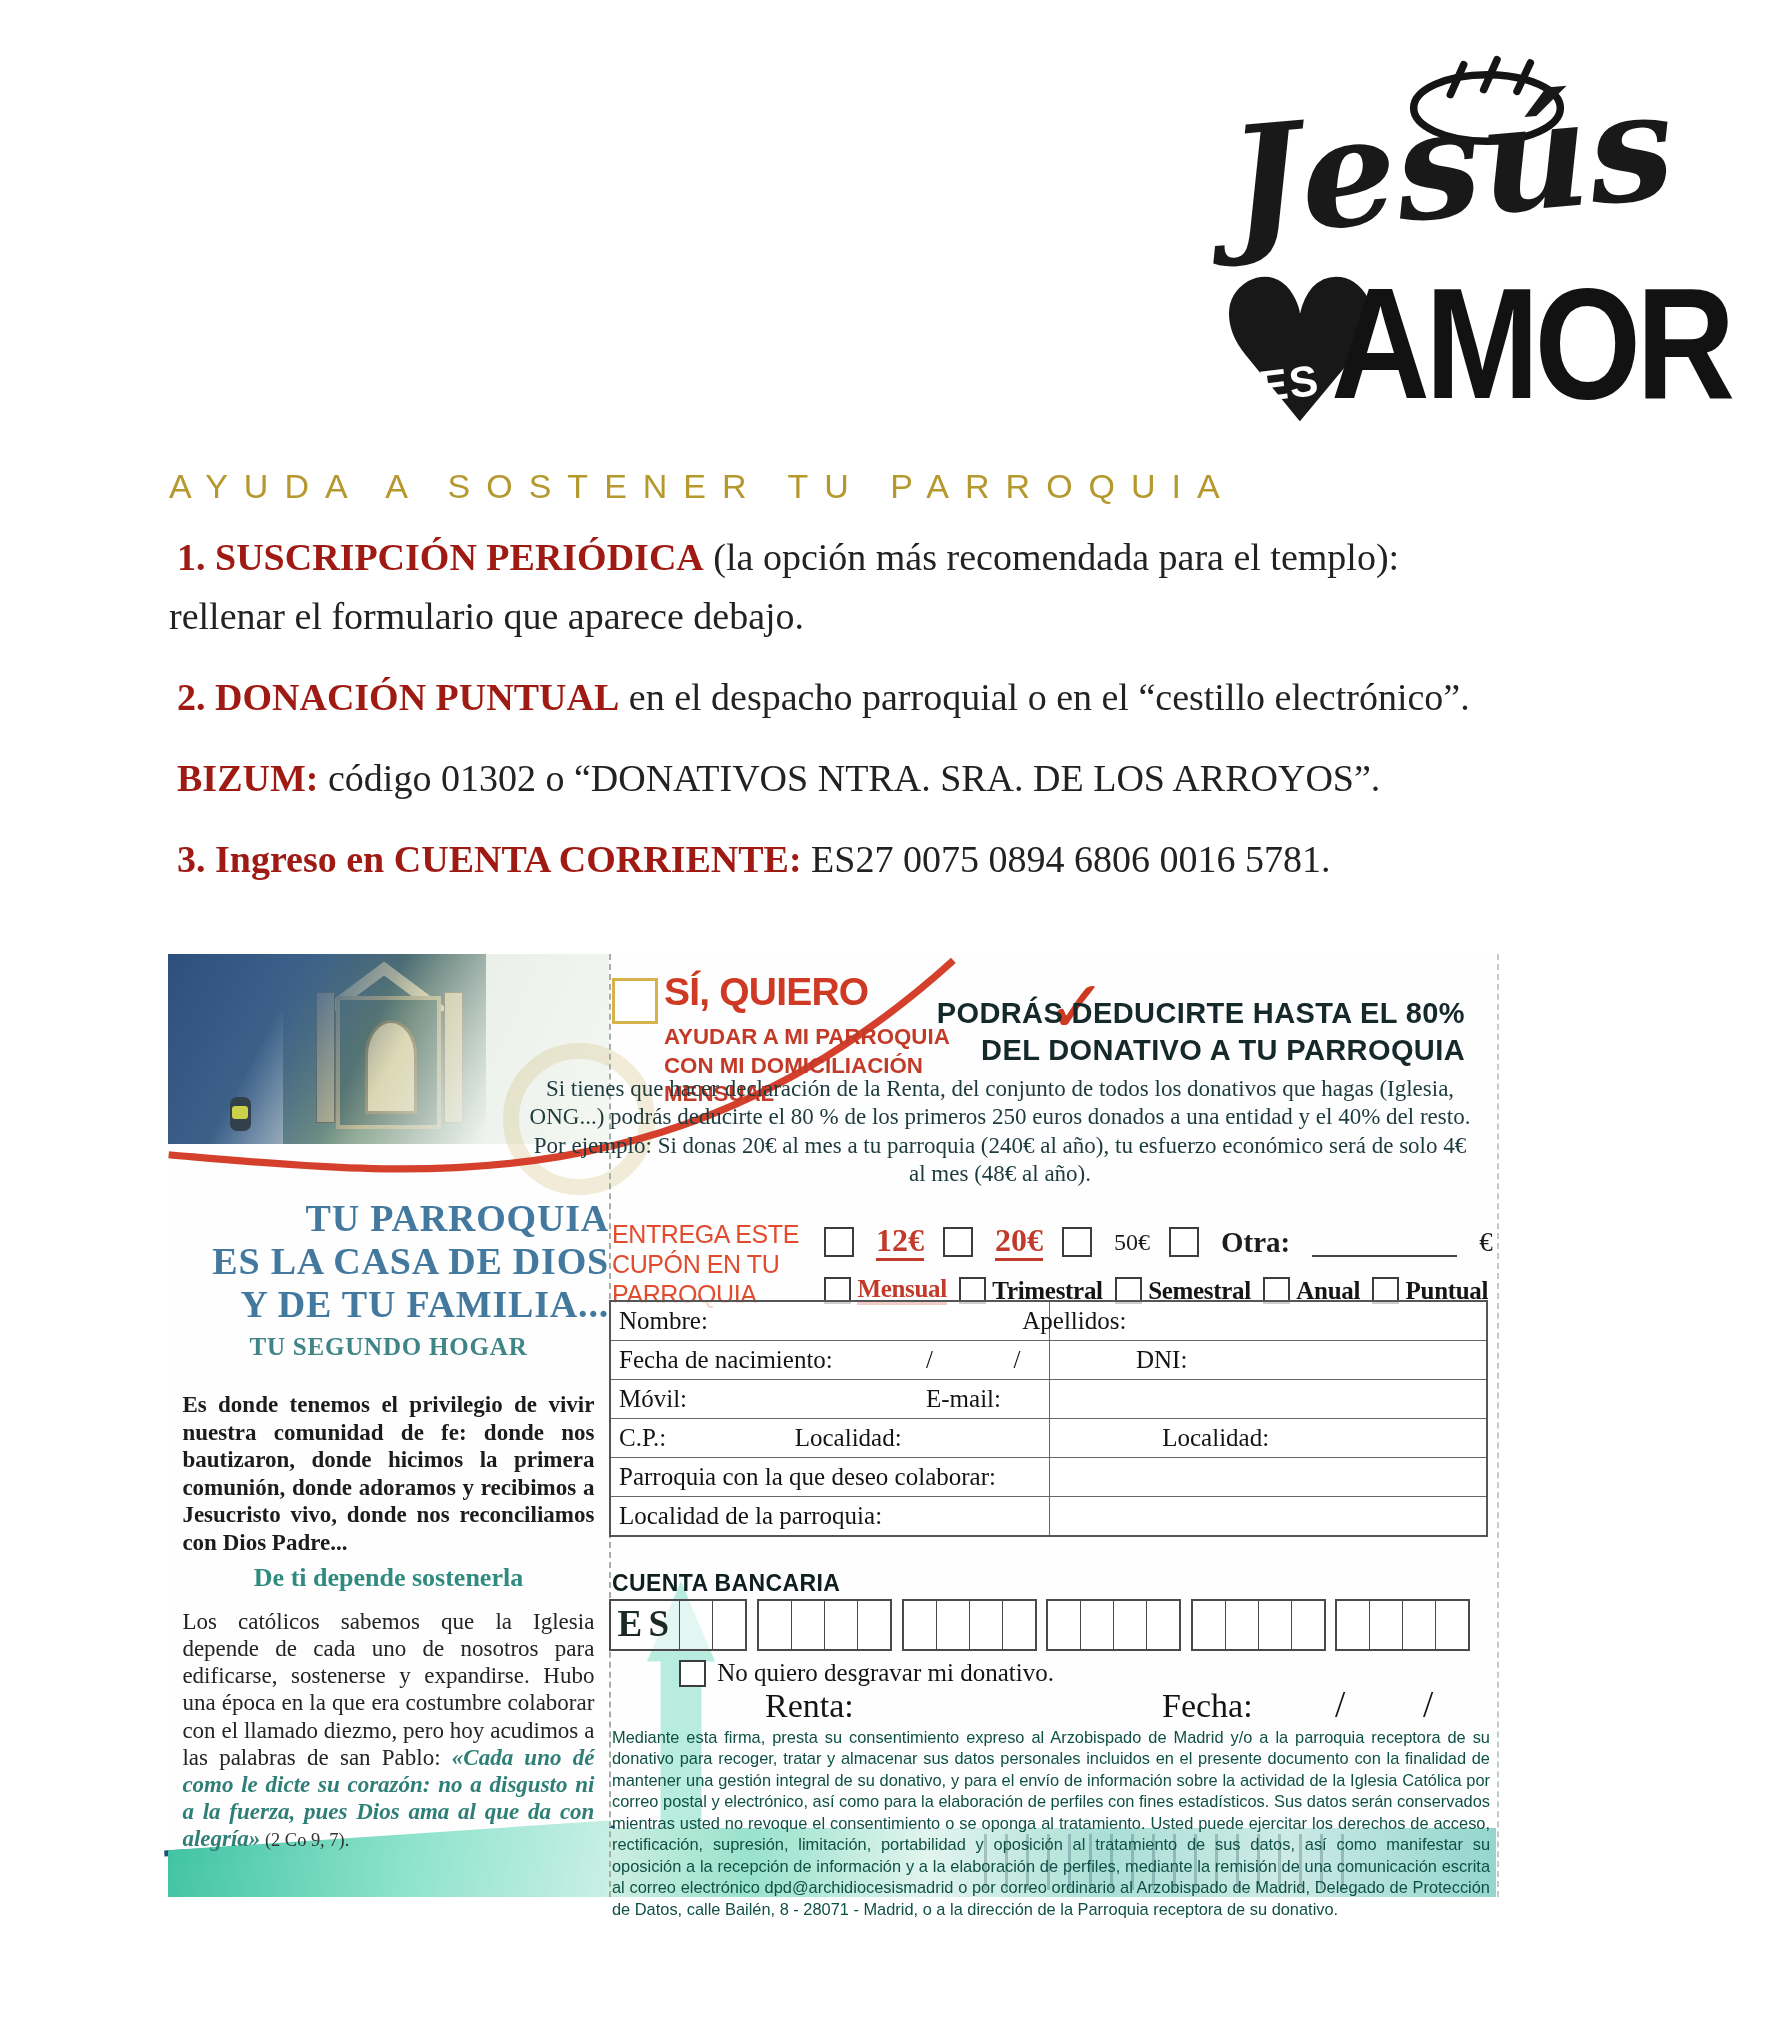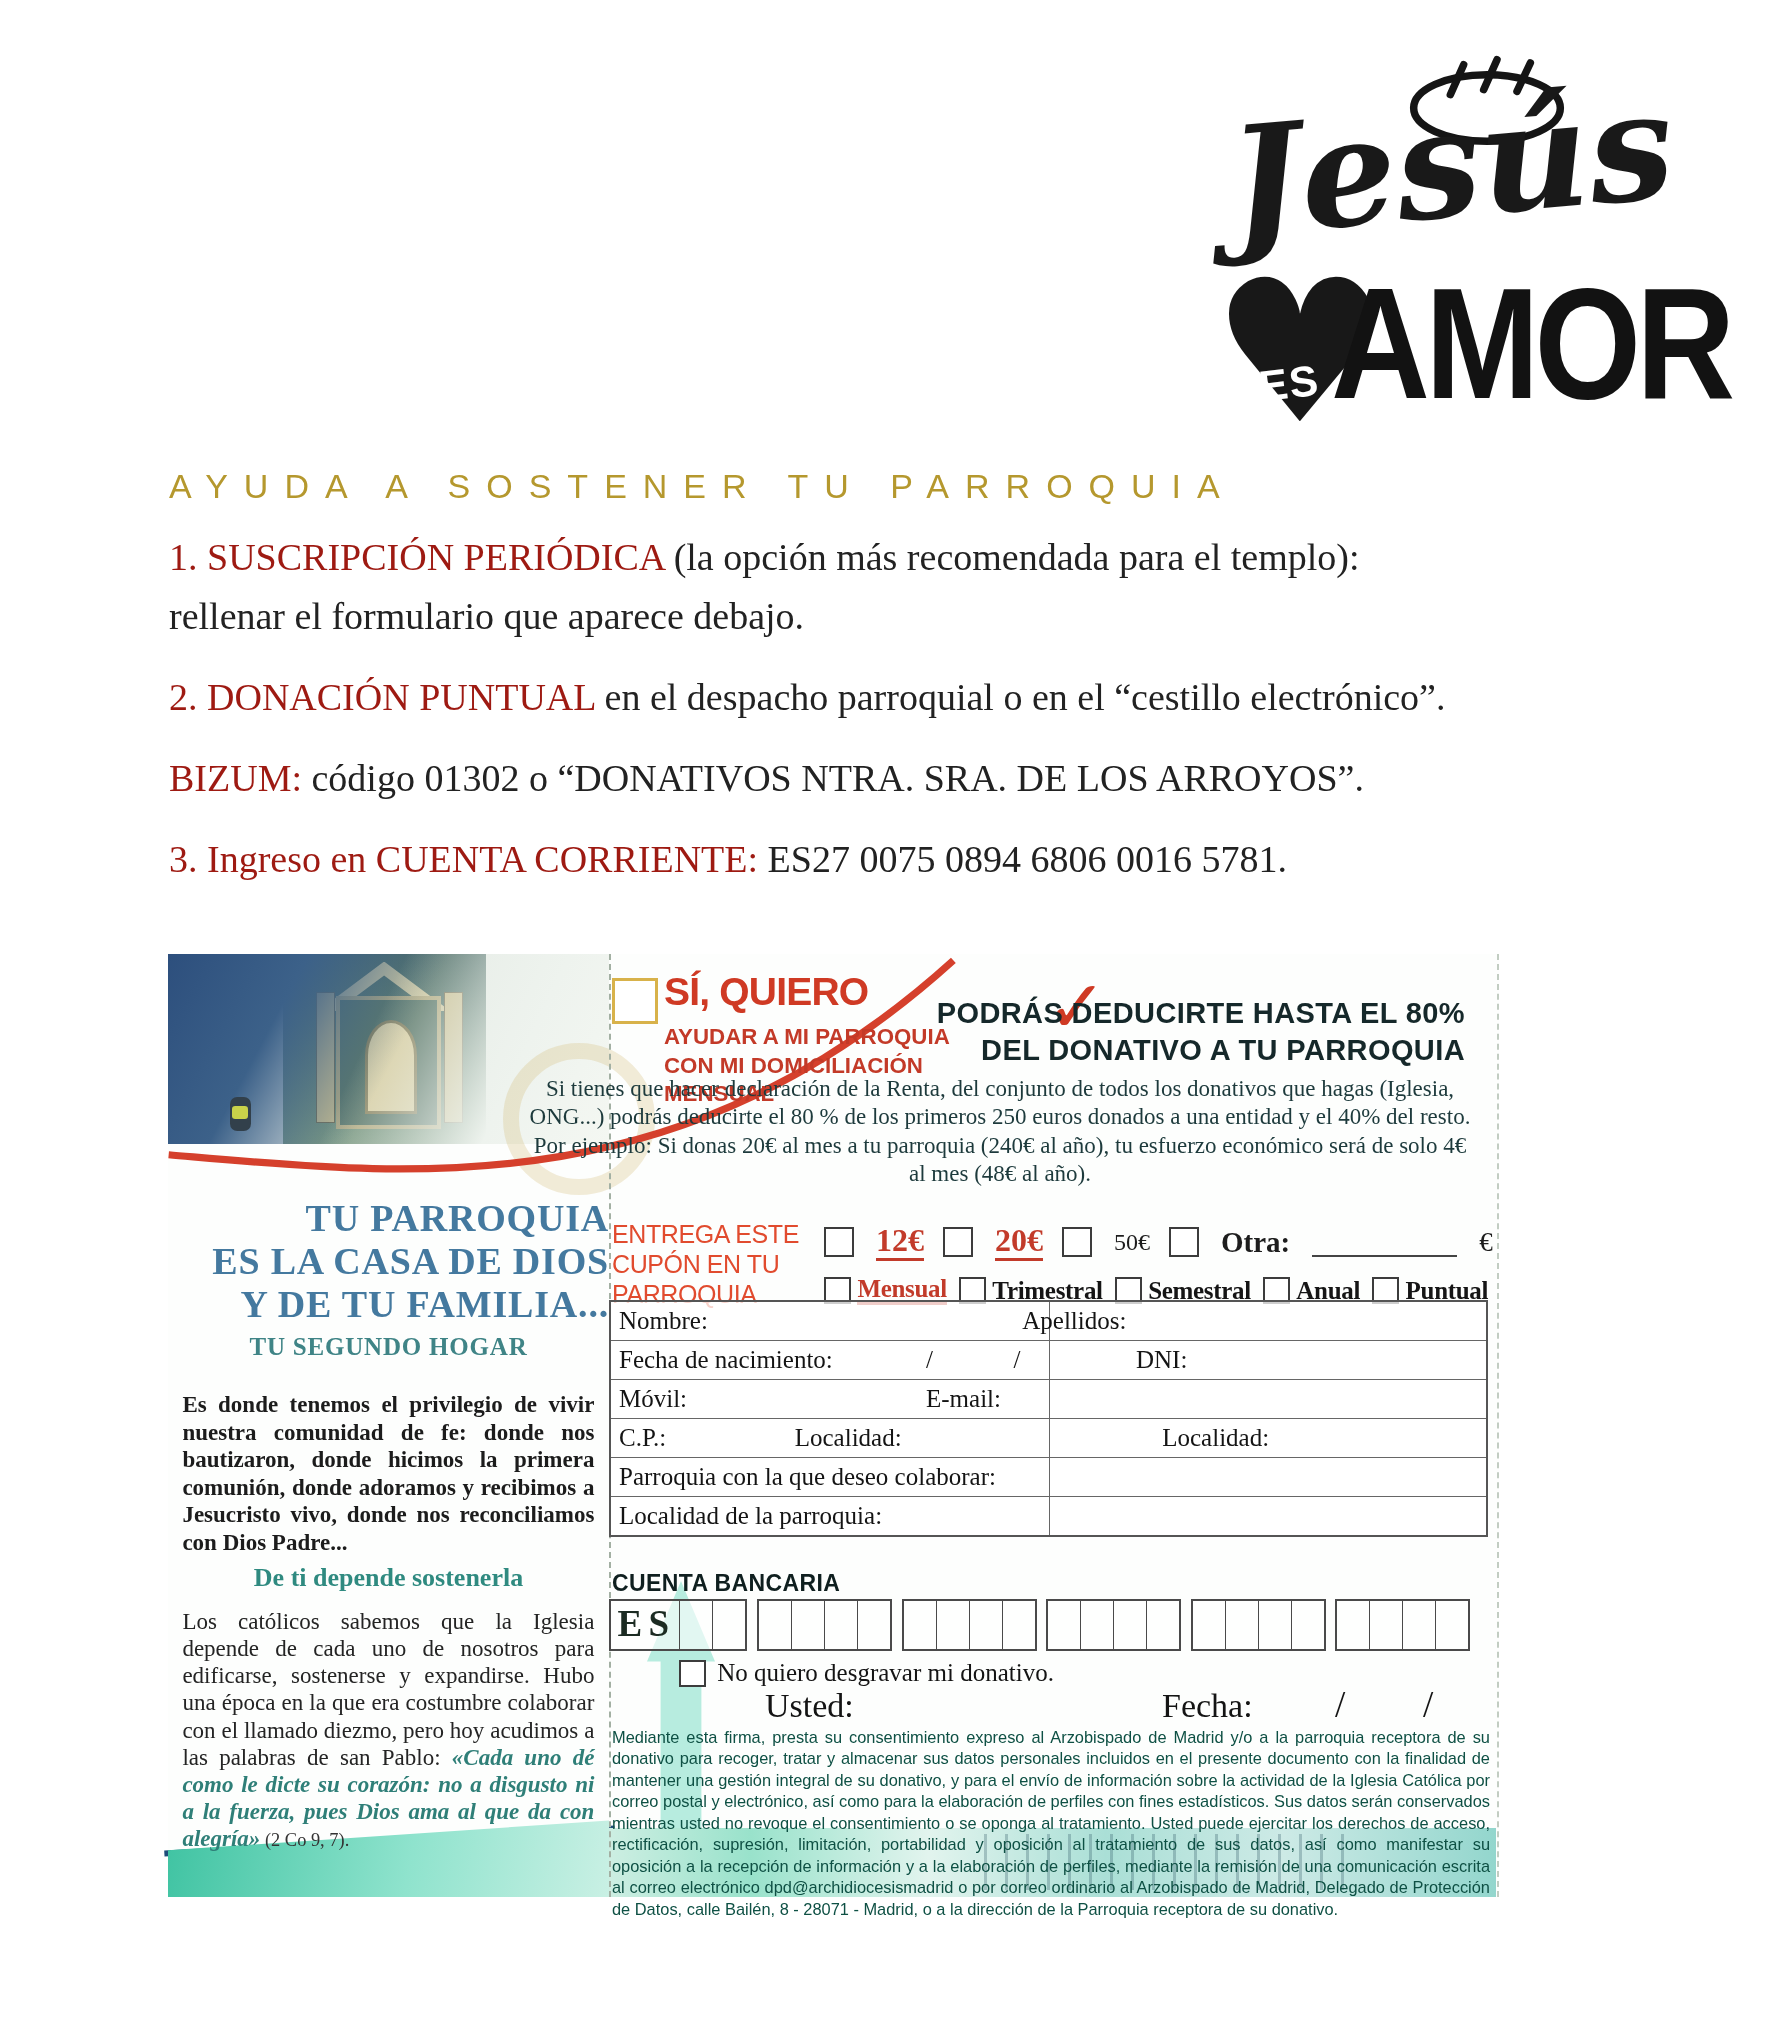--- a/index.html
+++ b/index.html
@@ -16,21 +16,21 @@
   .heart-es{position:absolute;left:62px;top:319px;color:#ffffff;font-family:"Liberation Sans",sans-serif;
             font-weight:bold;font-size:43px;transform:rotate(-7deg);letter-spacing:1.6px;}
   .amor{position:absolute;left:134px;top:225px;font-family:"Liberation Sans",sans-serif;font-weight:bold;
         font-size:137px;line-height:1;letter-spacing:-4.8px;transform:scaleY(1.15);transform-origin:top left;color:#121212;}
 
   
   .gold-heading{position:absolute;left:169px;top:467px;font-family:"Liberation Sans",sans-serif;
                 font-size:34px;letter-spacing:16px;color:#b5982e;white-space:nowrap;}
   .intro{position:absolute;left:169px;top:528px;width:1429px;font-size:38px;line-height:1.56;color:#222;}
   .intro p{margin:0 0 21.5px 0;}
-  .intro .rb{color:#9e1a12;font-weight:normal;}
+  .intro .rb{color:#9e1a12;font-weight:bold;margin-left:8px;}
 
   
   .coupon{position:absolute;left:168px;top:954px;width:1329px;height:943px;background:#fdfefd;
           border-right:2.4px dashed #c2cdc2;}
   .perf{position:absolute;left:441px;top:0;height:100%;border-left:2.4px dashed #a3b0a3;}
 
   
   .church{position:absolute;left:0;top:0;width:441px;height:190px;overflow:hidden;background:#e6ece6;}
   .c-blue{position:absolute;inset:0;background:linear-gradient(118deg,#2d4f7d 0%,#3c6189 26%,rgba(110,140,150,0) 52%);}
   .c-green{position:absolute;left:26%;top:0;width:46%;height:100%;background:linear-gradient(180deg,#51706a,#7d9b84);}
@@ -337,21 +337,21 @@
           <span class="ic"></span>
           <span class="ic"></span>
       </span>
     </div>
 
     <div class="nd">
       <span class="cb"></span>
       <span class="nd-label">No quiero desgravar mi donativo.</span>
     </div>
 
-    <div class="firma">Usted:</div>
+    <div class="firma">Renta:</div>
     <div class="fecha">Fecha:</div>
     <div class="fslash1">/</div>
     <div class="fslash2">/</div>
 
     <div class="legal">Mediante esta firma, presta su consentimiento expreso al Arzobispado de Madrid y/o a la parroquia receptora de su donativo para recoger, tratar y almacenar sus datos personales incluidos en el presente documento con la finalidad de mantener una gestión integral de su donativo, y para el envío de información sobre la actividad de la Iglesia Católica por correo postal y electrónico, así como para la elaboración de perfiles con fines estadísticos. Sus datos serán conservados mientras usted no revoque el consentimiento o se oponga al tratamiento. Usted puede ejercitar los derechos de acceso, rectificación, supresión, limitación, portabilidad y oposición al tratamiento de sus datos, así como manifestar su oposición a la recepción de información y a la elaboración de perfiles, mediante la remisión de una comunicación escrita al correo electrónico dpd@archidiocesismadrid o por correo ordinario al Arzobispado de Madrid, Delegado de Protección de Datos, calle Bailén, 8 - 28071 - Madrid, o a la dirección de la Parroquia receptora de su donativo.</div>
   </div>
 </div>
 
 
 </body></html>

